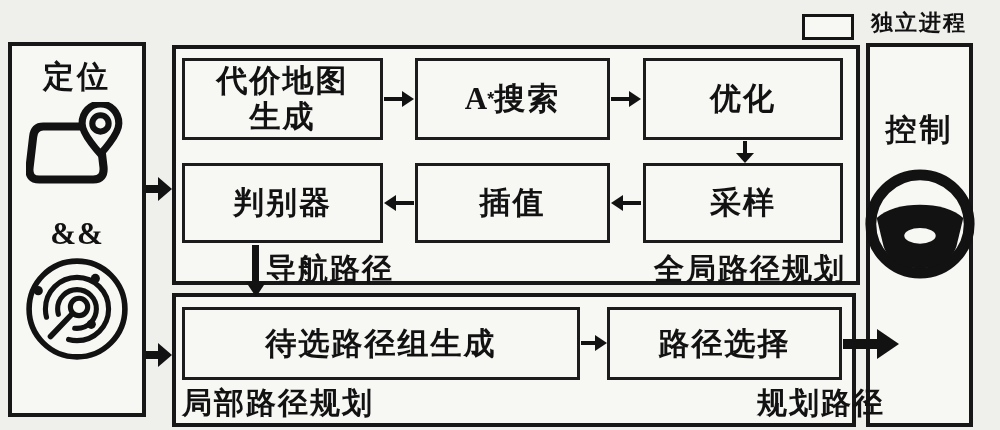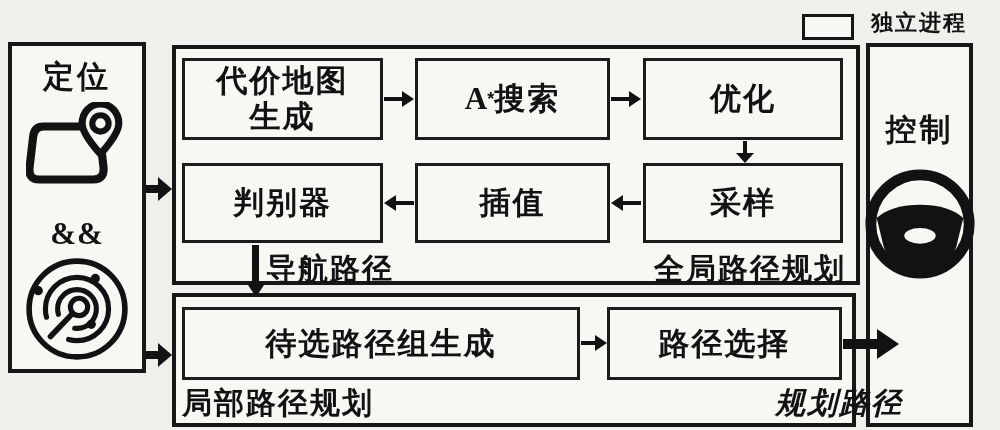--- a/index.html
+++ b/index.html
@@ -62,21 +62,21 @@
   .ar-r-big .head  { right:0; top:0; border-top:15px solid transparent; border-bottom:15px solid transparent; border-left:22px solid #121212; }
 </style>
 </head>
 <body>
 
 <div id="canvas">
 
   <div id="legend-box"></div>
   <div id="legend-label">独立进程</div>
 
-  <div class="panel vpanel" style="left:8px; top:42px; width:138px; height:331px; padding-top:10px;">
+  <div class="panel vpanel" style="left:8px; top:42px; width:138px; height:375px; padding-top:10px;">
     <div class="side-label">定位</div>
     <svg width="102" height="102" viewBox="0 0 100 100" style="margin-top:4px;">
       <path d="M17,24 L62,24 Q72,24 72.5,34 L76,64 Q77,76 66,76 L13,76 Q2,76 3.5,64 L7,34 Q8,24 17,24 Z" fill="none" stroke="#121212" stroke-width="8" stroke-linejoin="round"></path>
       <path d="M73,2 C63,2 55,10 55,21 C55,32 73,51 73,51 C73,51 91,32 91,21 C91,10 83,2 73,2 Z" fill="#f7f8f4" stroke="#121212" stroke-width="7" stroke-linejoin="round"></path>
       <circle cx="73" cy="21" r="8" fill="#f7f8f4" stroke="#121212" stroke-width="6"></circle>
     </svg>
     <div class="amp" style="margin-top:12px;">&amp;&amp;</div>
     <svg width="106" height="106" viewBox="0 0 104 104" style="margin-top:4px;">
       <circle cx="52" cy="52" r="47" fill="none" stroke="#121212" stroke-width="5.5"></circle>
       <circle cx="52" cy="52" r="31" fill="none" stroke="#121212" stroke-width="5" stroke-dasharray="57 32 200" stroke-linecap="round"></circle>
@@ -113,21 +113,21 @@
 
   <div class="panel vpanel" style="left:866px; top:43px; width:107px; height:384px; padding-top:62px;">
     <div class="side-label">控制</div>
     <svg width="118" height="118" viewBox="0 0 120 120" style="margin-top:14px;">
       <circle cx="60" cy="60" r="50" fill="none" stroke="#121212" stroke-width="11"></circle>
       <path d="M16,54 C34,36 86,36 104,54 L97,83 C91,100 76,105 60,105 C44,105 29,100 23,83 Z" fill="#121212"></path>
       <ellipse cx="60" cy="72" rx="16" ry="8" fill="#f7f8f4"></ellipse>
     </svg>
   </div>
 
-  <div class="free-label" style="left:775px; top:383px;font-style:italic;">规划路径</div>
+  <div class="free-label" style="left:757px; top:383px;">规划路径</div>
 
   <div class="ar ar-r" style="left:384px; top:91px;">
       <div class="shaft"></div>
       <div class="head"></div>
     </div>
   <div class="ar ar-r" style="left:611px; top:91px;">
       <div class="shaft"></div>
       <div class="head"></div>
     </div>
   <div class="ar ar-d" style="left:736px; top:141px;">

